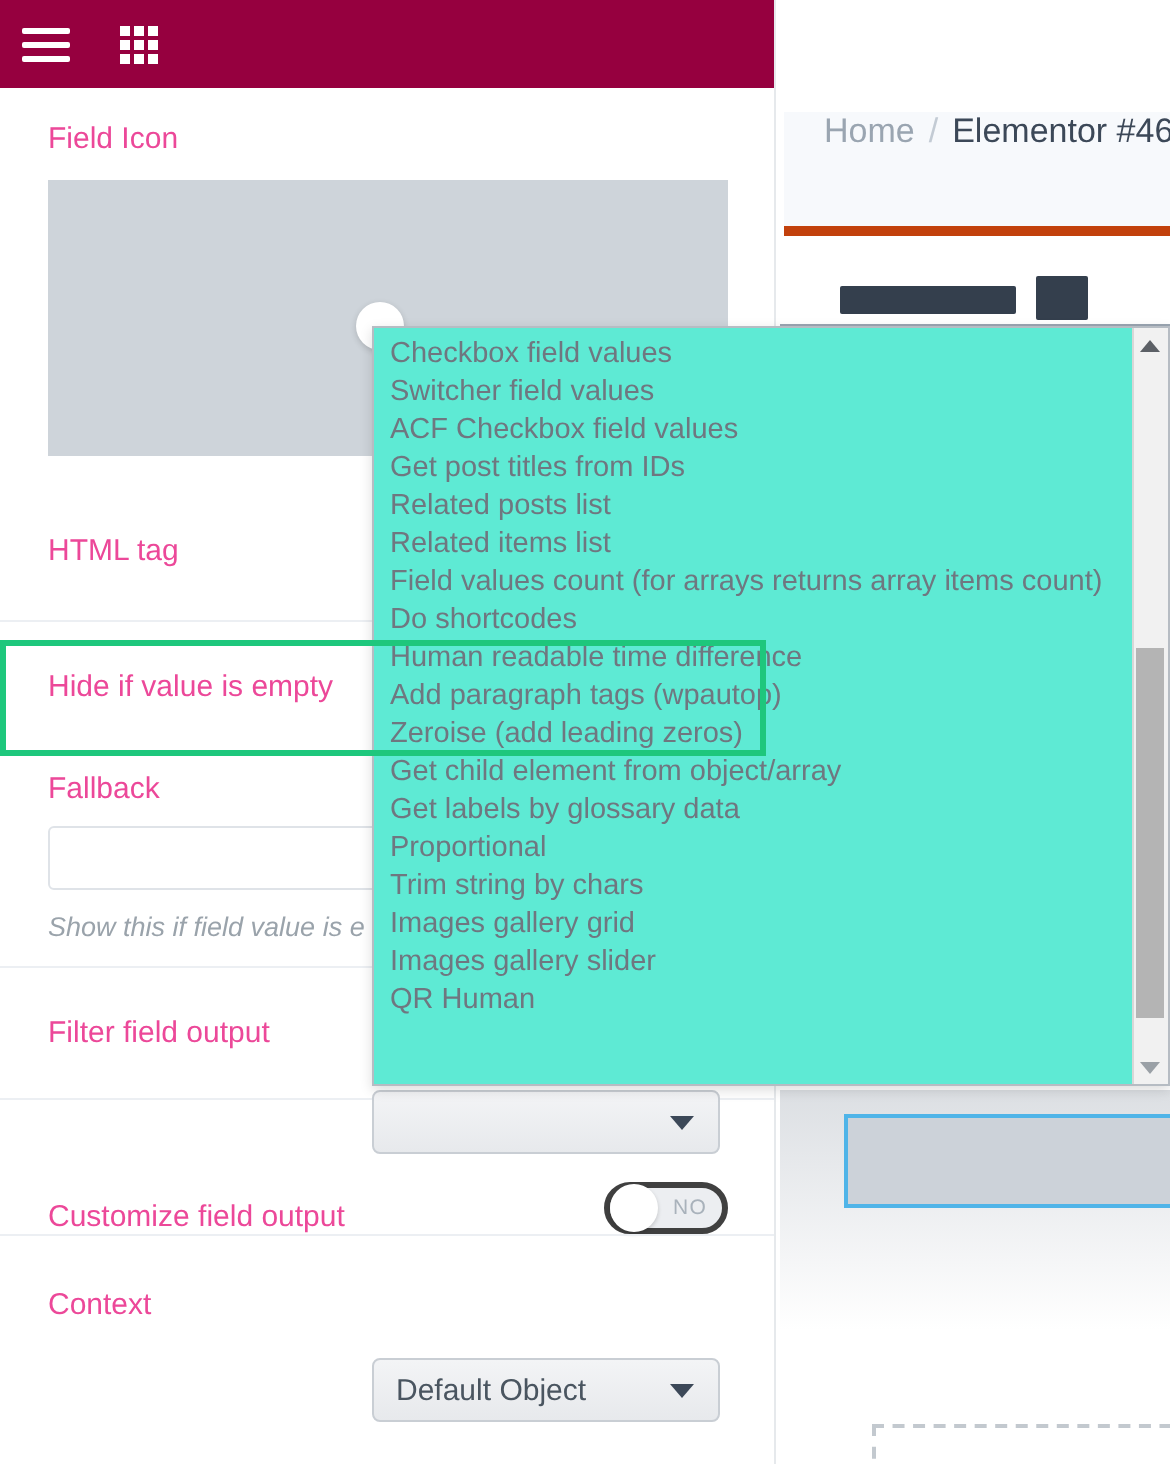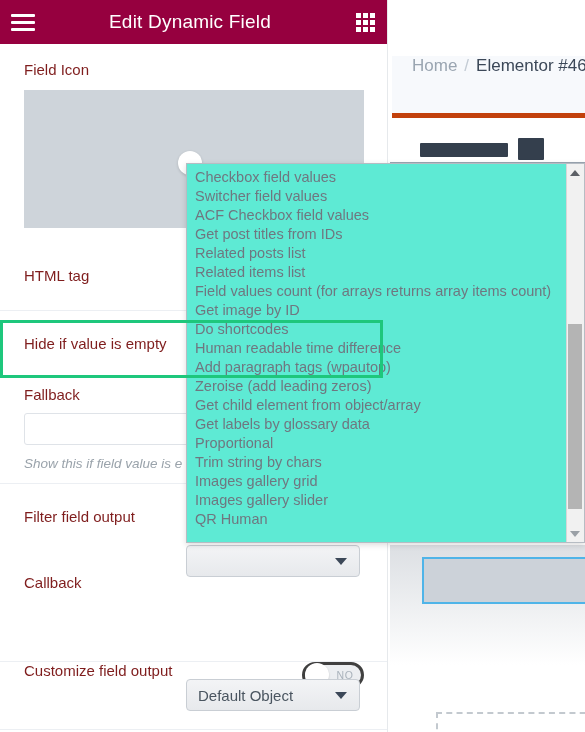--- a/index.html
+++ b/index.html
@@ -170,21 +170,21 @@
   .panel-body { position: absolute; left: 0; top: 44px; width: 388px; }
 
   .row {
     position: relative;
     box-sizing: border-box;
     padding: 0 24px;
   }
   .row-sep { border-top: 1px solid #eceff3; }
 
   .field-label {
-    color: #7f1d1d;
+    color: #ec4899;
     font-size: 15px;
   }
 
   #row-field-icon { padding-top: 17px; padding-bottom: 0; }
   #field-icon-label { display: block; margin-bottom: 12px; }
   #field-icon-box {
     width: 340px;
     height: 138px;
     background: #ced4da;
   }
@@ -255,22 +255,21 @@
     width: 0; height: 0;
     border-left: 6px solid transparent;
     border-right: 6px solid transparent;
     border-top: 7px solid #3c4858;
   }
   #callback-select { left: 186px; top: 545px; width: 174px; height: 32px; }
 
   #row-customize {
     height: 68px;
     display: flex;
-    align-items: flex-start;
-    margin-top: 46px;
+    align-items: flex-end;
   }
   #customize-toggle {
     position: absolute;
     right: 24px;
     width: 62px;
     height: 26px;
     border-radius: 13px;
     background: #eceef1;
     border: 3px solid #404040;
     box-sizing: border-box;
@@ -419,21 +418,20 @@
 <div id="dashed-placeholder"></div>
 
 <div id="editor-panel">
 
   <div id="panel-header">
     <div id="hamburger-icon">
       <span></span>
         <span></span>
         <span></span>
     </div>
-    <div id="panel-title">Edit Dynamic Field</div>
     <div id="grid-icon">
       <div class="gridwrap">
           <i></i>
           <i></i>
           <i></i>
           <i></i>
           <i></i>
           <i></i>
           <i></i>
           <i></i>
@@ -460,23 +458,20 @@
     <div class="row" id="row-fallback">
       <span class="field-label" id="fallback-label">Fallback</span>
       <input id="fallback-input" type="text" value="" placeholder="" style="">
       <span id="fallback-hint">Show this if field value is e</span>
     </div>
 
     <div class="row row-sep" id="row-filter-output">
       <span class="field-label">Filter field output</span>
     </div>
 
-    <div class="row" id="row-callback">
-      <span class="field-label">Callback</span>
-    </div>
 
     <div class="row row-sep" id="row-customize">
       <span class="field-label">Customize field output</span>
       <div id="customize-toggle">
         <div class="knob"></div>
         <div class="toggle-text">NO</div>
       </div>
     </div>
 
     <div class="row row-sep" id="row-context">
@@ -500,21 +495,20 @@
 
 <div id="callback-dropdown">
   <div id="dropdown-list">
       <div class="dd-option">Checkbox field values</div>
       <div class="dd-option">Switcher field values</div>
       <div class="dd-option">ACF Checkbox field values</div>
       <div class="dd-option">Get post titles from IDs</div>
       <div class="dd-option">Related posts list</div>
       <div class="dd-option">Related items list</div>
       <div class="dd-option">Field values count (for arrays returns array items count)</div>
-      <div class="dd-option">Get image by ID</div>
       <div class="dd-option">Do shortcodes</div>
       <div class="dd-option">Human readable time difference</div>
       <div class="dd-option">Add paragraph tags (wpautop)</div>
       <div class="dd-option">Zeroise (add leading zeros)</div>
       <div class="dd-option">Get child element from object/array</div>
       <div class="dd-option">Get labels by glossary data</div>
       <div class="dd-option">Proportional</div>
       <div class="dd-option">Trim string by chars</div>
       <div class="dd-option">Images gallery grid</div>
       <div class="dd-option">Images gallery slider</div>

